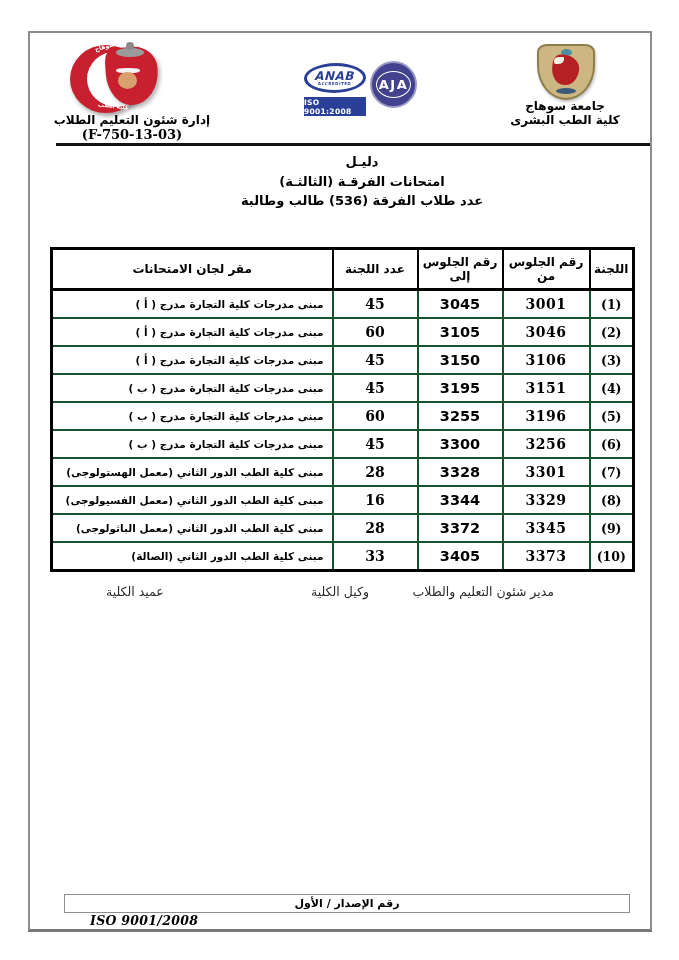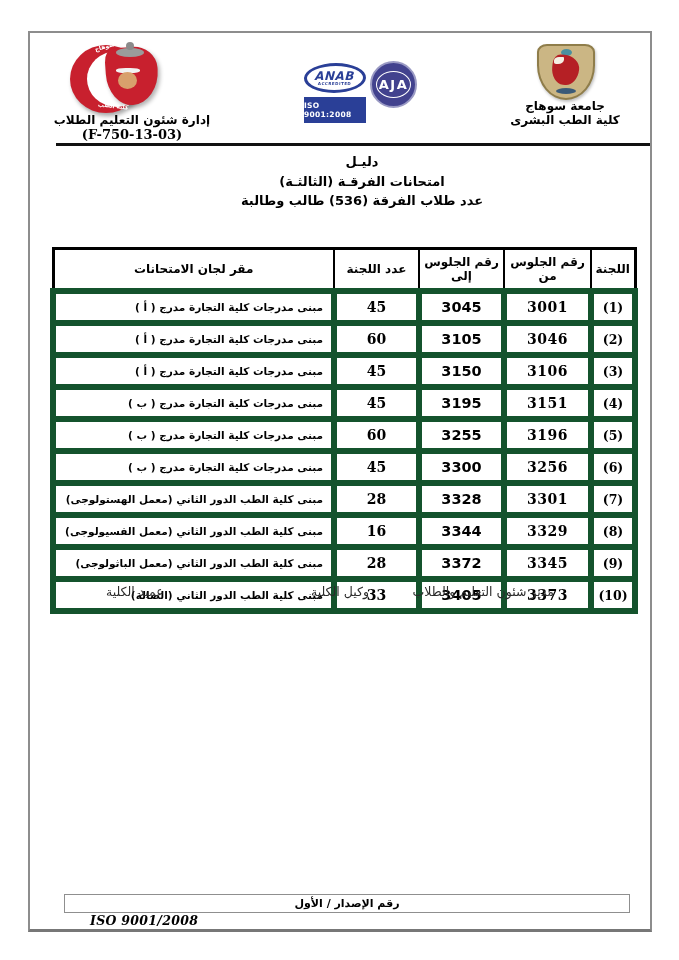--- a/index.html
+++ b/index.html
@@ -25,21 +25,21 @@
   .cres-face{position:absolute;left:50px;top:34px;width:19px;height:17px;background:#d8a06c;border-radius:50%;}
   .cres-txt-top{position:absolute;left:26px;top:2px;font-size:6px;font-weight:bold;color:#fff;transform:rotate(-16deg);letter-spacing:1px;}
   .cres-txt-bot{position:absolute;left:30px;top:64px;font-size:6px;font-weight:bold;color:#fff;transform:rotate(6deg);letter-spacing:1px;}
   .dept-text{left:17px;top:80px;width:170px;text-align:center;font-size:12px;font-weight:bold;direction:rtl;}
   .dept-code{left:17px;top:94px;width:170px;text-align:center;font-size:13px;font-weight:bold;font-family:"DejaVu Serif",serif;}
 
   
   .anab-oval{left:274px;top:30px;width:62px;height:30px;box-sizing:border-box;border:3px solid #2a3f97;border-radius:50%;background:#fff;display:flex;flex-direction:column;align-items:center;justify-content:center;transform:skewX(-4deg);}
   .anab-word{font-size:12px;font-weight:bold;font-style:italic;color:#2a3f97;line-height:10px;letter-spacing:.5px;}
   .anab-sub{font-size:4px;font-weight:bold;color:#2a3f97;letter-spacing:.5px;}
-  .iso-badge{left:274px;top:64px;width:62px;height:26px;background:#2a3f97;color:#fff;font-size:7.5px;font-weight:bold;display:flex;align-items:center;justify-content:center;letter-spacing:.3px;}
+  .iso-badge{left:274px;top:64px;width:62px;height:19px;background:#2a3f97;color:#fff;font-size:7.5px;font-weight:bold;display:flex;align-items:center;justify-content:center;letter-spacing:.3px;}
   .aja-circle{left:340px;top:28px;width:47px;height:47px;box-sizing:border-box;background:#42428e;border:2px solid #9a9ac4;border-radius:50%;display:flex;align-items:center;justify-content:center;}
   .aja-ring{position:absolute;left:4px;top:8px;right:4px;bottom:8px;border:1.5px solid #fff;border-radius:50%;}
   .aja-word{font-size:13px;font-weight:bold;color:#fff;letter-spacing:1.5px;}
 
   
   .shield{left:507px;top:11px;width:58px;height:56px;box-sizing:border-box;background:#cbb684;border:2px solid #8f7d4a;border-radius:10px 10px 50% 50% / 8px 8px 62% 62%;box-shadow:1px 2px 3px rgba(0,0,0,.25);}
   .shield-dot{position:absolute;left:22px;top:3px;width:11px;height:7px;background:#4a8f9f;border-radius:50%;}
   .shield-red{position:absolute;left:13px;top:9px;width:27px;height:30px;background:#b52025;border-radius:28% 60% 46% 46% / 34% 44% 56% 56%;transform:rotate(6deg);}
   .shield-white{position:absolute;left:15px;top:11px;width:10px;height:7px;background:#f4f0e4;border-radius:50% 10% 60% 20%;}
   .shield-band{position:absolute;left:17px;top:42px;width:20px;height:6px;background:#3a5a78;border-radius:50%;}
@@ -47,21 +47,21 @@
 
   
   .header-rule{left:26px;top:110px;width:594px;height:3px;background:#111;}
 
   
   .title-block{left:0;top:119px;width:664px;text-align:center;direction:rtl;font-weight:bold;font-size:13px;line-height:19.5px;}
 
   
   table.exam{position:absolute;left:20px;top:214px;width:582px;border-collapse:collapse;direction:rtl;table-layout:fixed;background:#fff;border:3px solid #000;}
   table.exam th{border:2px solid #000;border-bottom:3px solid #000;height:38px;font-size:12px;font-weight:bold;text-align:center;vertical-align:middle;white-space:pre-line;line-height:1.2;padding:0;}
-  table.exam td{border:6px solid #14532d;height:26px;vertical-align:middle;padding:0;}
+  table.exam td{border:2px solid #14532d;height:26px;vertical-align:middle;padding:0;}
   .c-committee{font-family:"DejaVu Serif",serif;font-size:12.5px;font-weight:bold;text-align:center;direction:ltr;}
   .c-from{font-family:"DejaVu Serif",serif;font-size:14px;font-weight:bold;text-align:center;letter-spacing:.5px;}
   .c-to{font-family:"DejaVu Sans",sans-serif;font-size:14.5px;font-weight:bold;text-align:center;}
   .c-count{font-family:"DejaVu Serif",serif;font-size:14px;font-weight:bold;text-align:center;}
   .c-venue{font-size:10.5px;font-weight:bold;text-align:right;padding-right:8px !important;padding-left:5px !important;}
 
   
   .sig{top:551px;font-size:12.5px;color:#2b2b2b;direction:rtl;white-space:nowrap;}
   .sig-director{right:96px;}
   .sig-vice{left:281px;}

